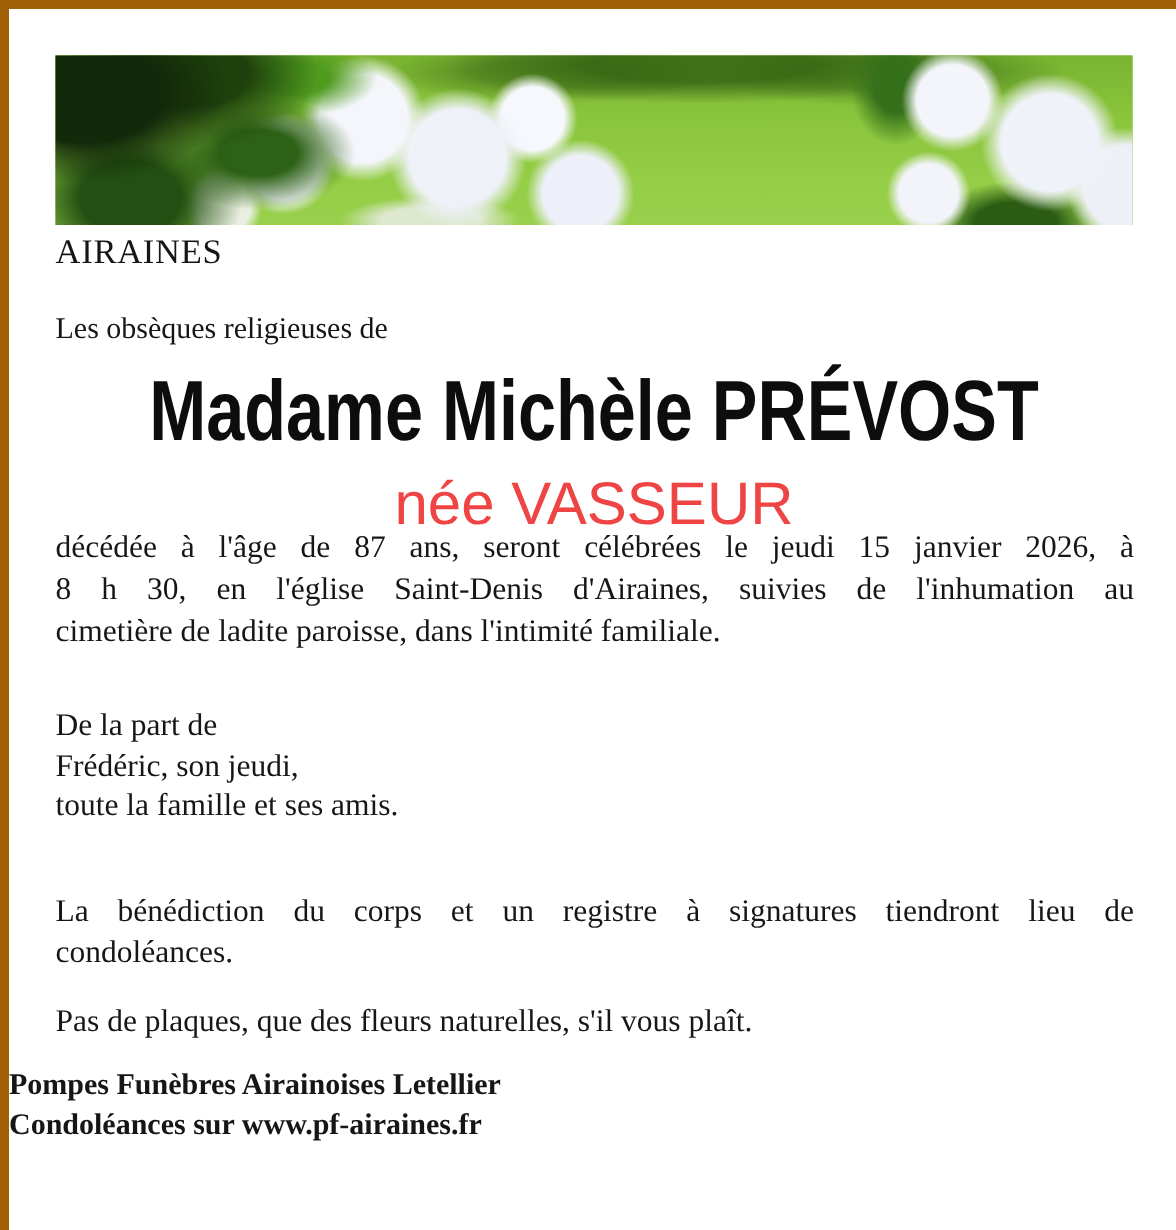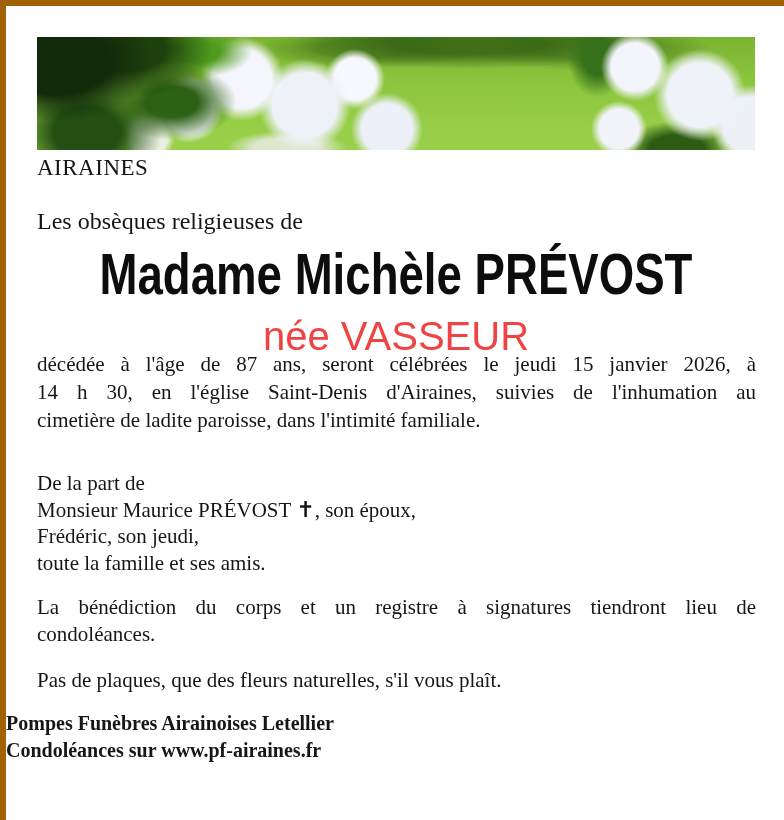--- a/index.html
+++ b/index.html
@@ -43,21 +43,21 @@
       radial-gradient(ellipse 110px 20px at 330px 12px, rgba(60,108,22,.55) 0%, rgba(60,108,22,.55) 45%, rgba(60,108,22,0) 100%),
       
       linear-gradient(180deg, #7ab330 0%, #8ac43c 35%, #94cd45 70%, #99d04c 100%);
   }
   .commune{
     position:absolute;left:31px;top:149px;
     font-size:23px;letter-spacing:.5px;
   }
   .intro{
     position:absolute;left:31px;top:202px;
-    font-size:24px;
+    font-size:20px;
   }
   .deceased-name{
     position:absolute;left:0;top:240px;width:100%;
     text-align:center;
     font-family:"Liberation Sans", sans-serif;
     font-weight:bold;font-size:57px;line-height:56px;
     transform:scaleX(.8);
     white-space:nowrap;
     color:#0d0d0d;
   }
@@ -101,29 +101,26 @@
   <div class="commune">AIRAINES</div>
 
   <div class="intro">Les obsèques religieuses de</div>
 
   <div class="deceased-name">Madame Michèle PRÉVOST</div>
 
   <div class="maiden-name">née VASSEUR</div>
 
   <div class="textblock announcement">
     <div class="just">décédée à l'âge de 87 ans, seront célébrées le jeudi 15 janvier 2026, à</div>
-    <div class="just">14 h 30, en l'église Saint-Denis d'Airaines, suivies de l'inhumation au</div>
+    <div class="just">8 h 30, en l'église Saint-Denis d'Airaines, suivies de l'inhumation au</div>
     <div>cimetière de ladite paroisse, dans l'intimité familiale.</div>
   </div>
 
   <div class="textblock frompart">
     <div>De la part de</div>
-    <div>
-      <span>Monsieur Maurice PRÉVOST </span><span class="cross">✝</span><span>, son époux,</span>
-    </div>
     <div>Frédéric, son jeudi,</div>
     <div>toute la famille et ses amis.</div>
   </div>
 
   <div class="textblock benediction">
     <div class="just">La bénédiction du corps et un registre à signatures tiendront lieu de</div>
     <div>condoléances.</div>
   </div>
 
   <div class="textblock flowers">Pas de plaques, que des fleurs naturelles, s'il vous plaît.</div>

